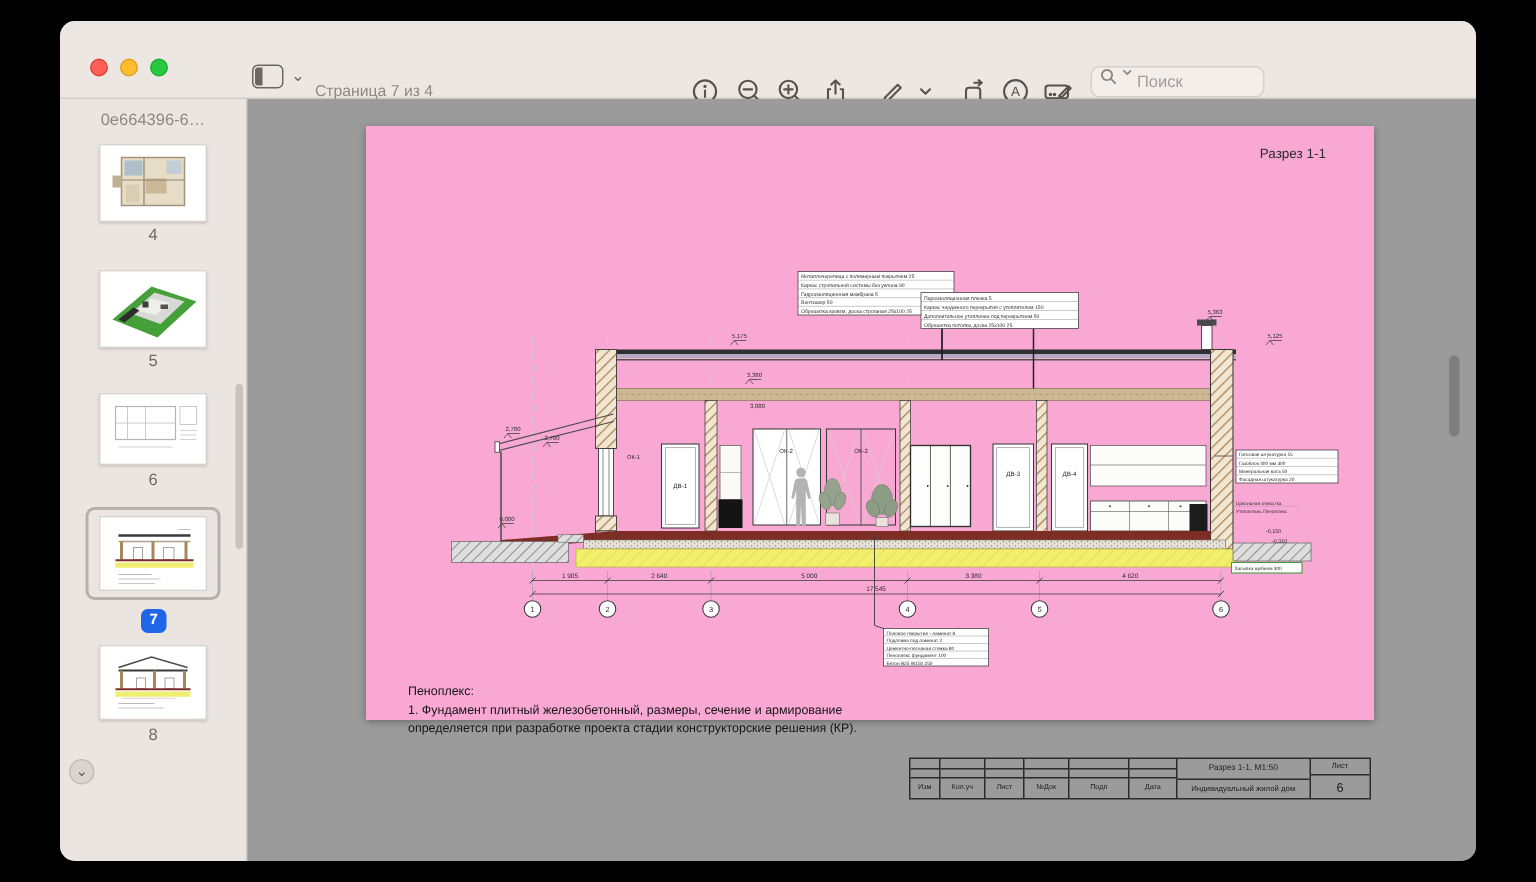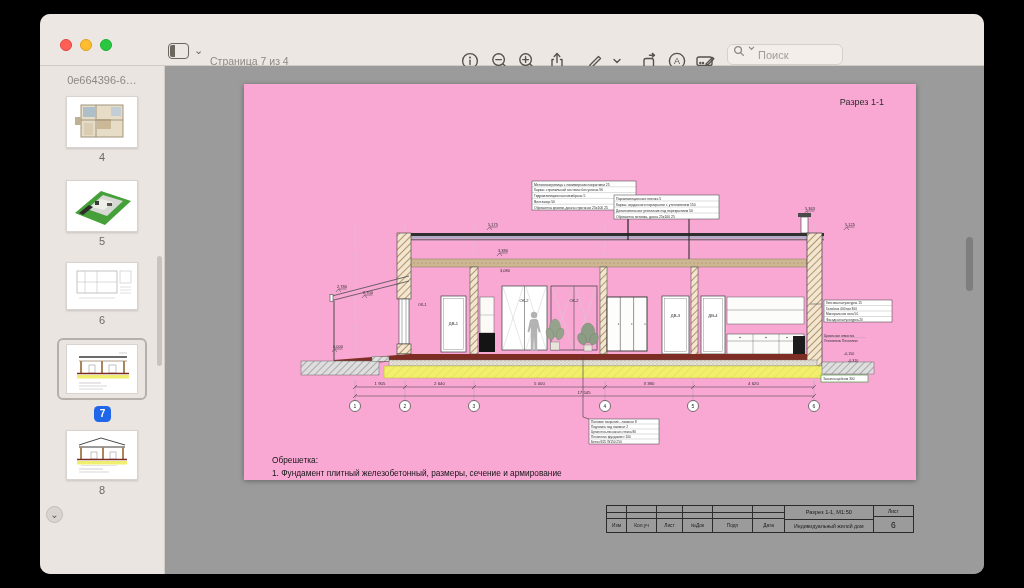--- a/index.html
+++ b/index.html
@@ -528,22 +528,23 @@
           <text x="161" y="324.2" text-anchor="middle" font-size="5">2</text>
           <text x="230" y="324.2" text-anchor="middle" font-size="5">3</text>
           <text x="361" y="324.2" text-anchor="middle" font-size="5">4</text>
           <text x="449" y="324.2" text-anchor="middle" font-size="5">5</text>
           <text x="570" y="324.2" text-anchor="middle" font-size="5">6</text>
         </g>
       </svg>
 
       
       <div class="notes">
-        <div>Обрешетка:</div>
+        <div>Пеноплекс:</div>
         <div>1. Фундамент плитный железобетонный, размеры, сечение и армирование</div>
+        <div>определяется при разработке проекта стадии конструкторские решения (КР).</div>
       </div>
 
       
       <div class="tblock">
         <div class="tb-left">
           <div class="tb-row">
             <div class="tb-cell" style="width:20px"></div>
               <div class="tb-cell" style="width:30px"></div>
               <div class="tb-cell" style="width:26px"></div>
               <div class="tb-cell" style="width:30px"></div>

